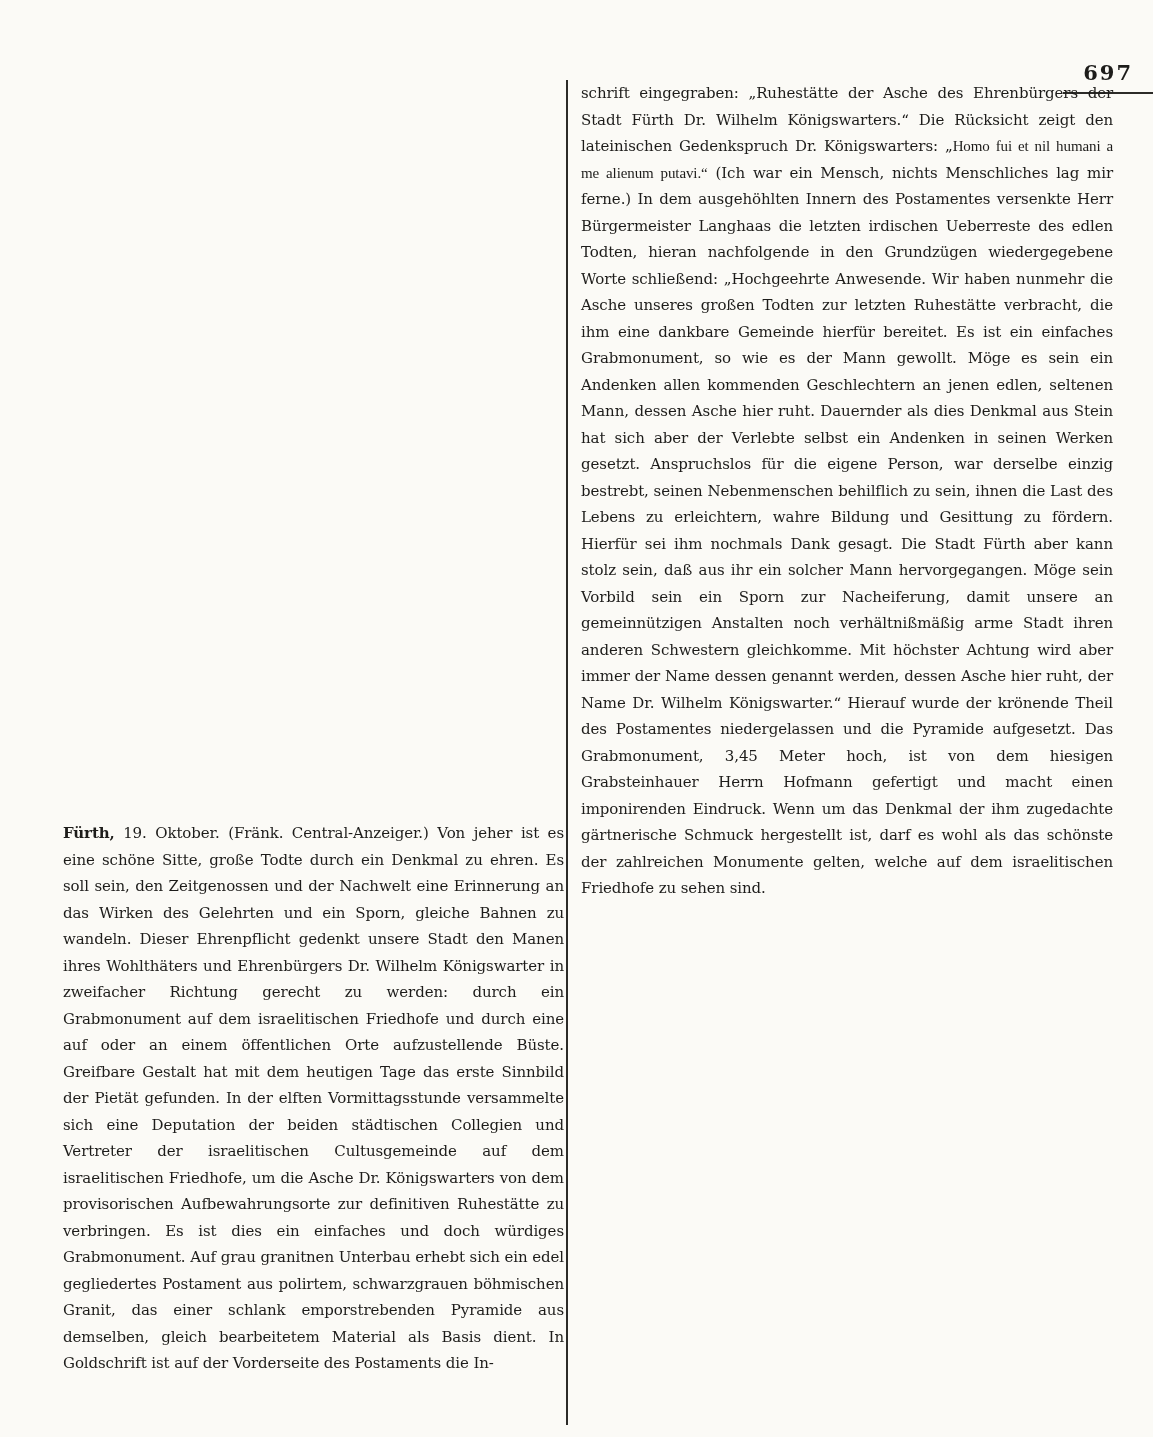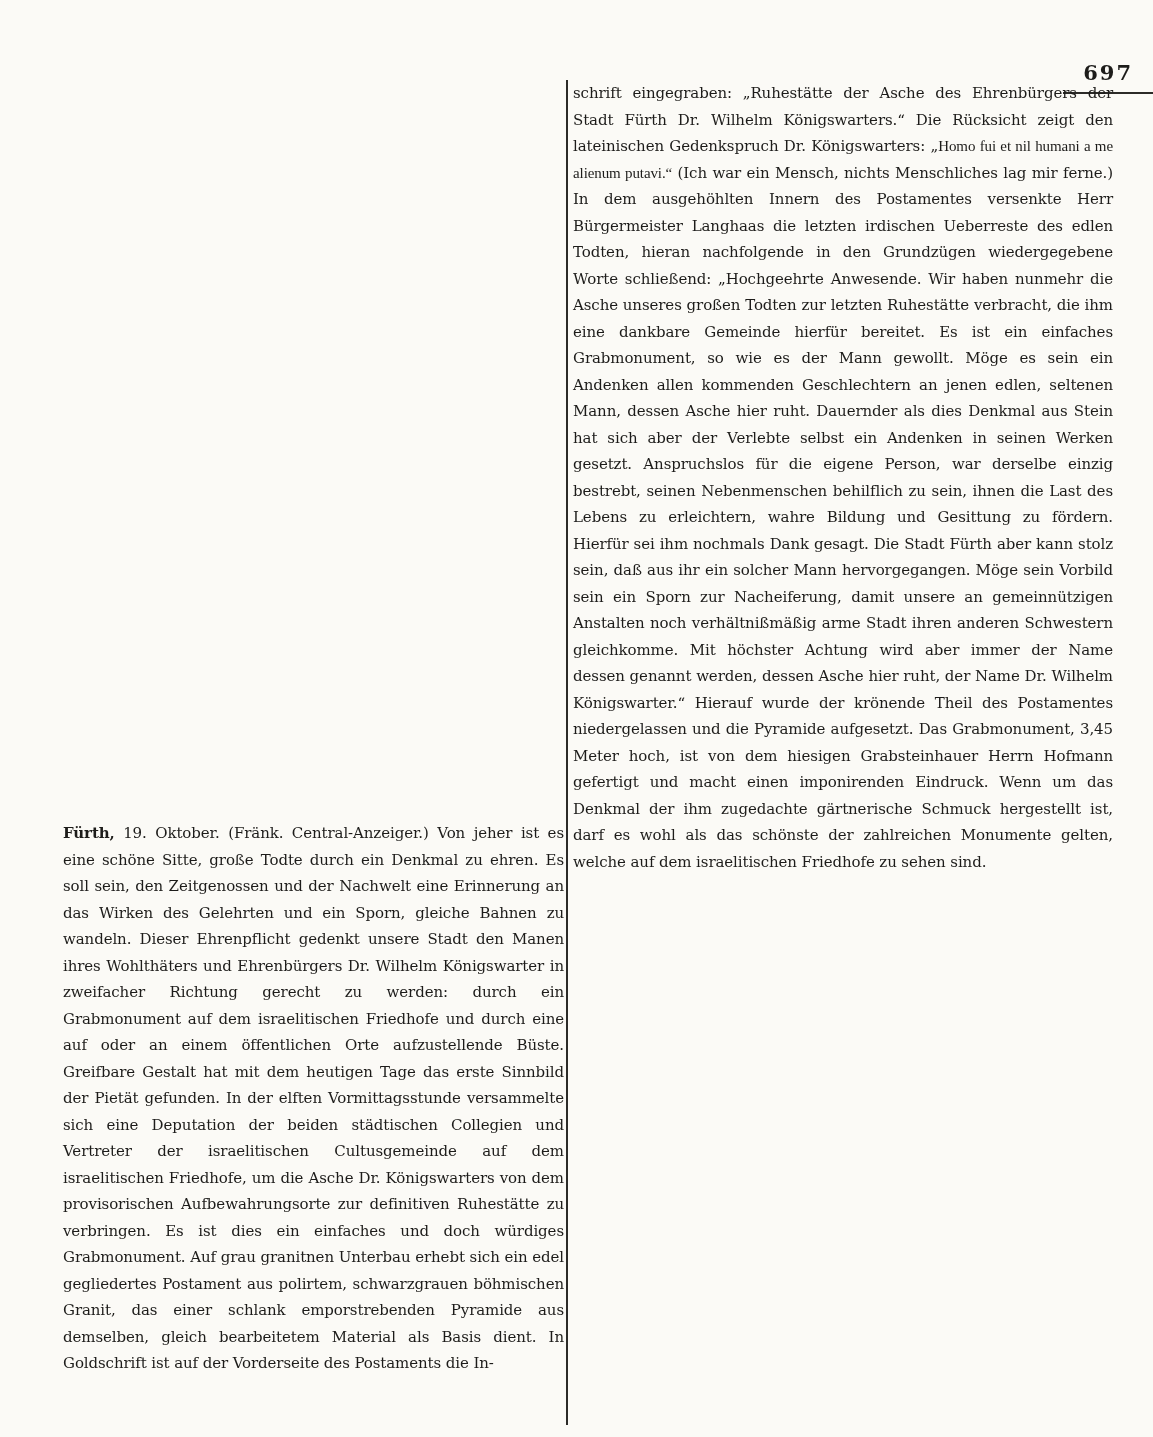--- a/index.html
+++ b/index.html
@@ -45,21 +45,21 @@
   }
   .col-left-inner {
     padding-top: 740px;
   }
   .divider {
     width: 0;
     border-left: 2px solid #2c2b28;
   }
   .col-right {
     flex: 1;
-    padding-left: 5px;
+    padding-left: 13px;
   }
   p.body-text {
     font-size: 15px;
     line-height: 26.5px;
     text-align: justify;
     letter-spacing: -0.1px;
     hyphens: none;
   }
   .dateline-city {
     font-weight: bold;

